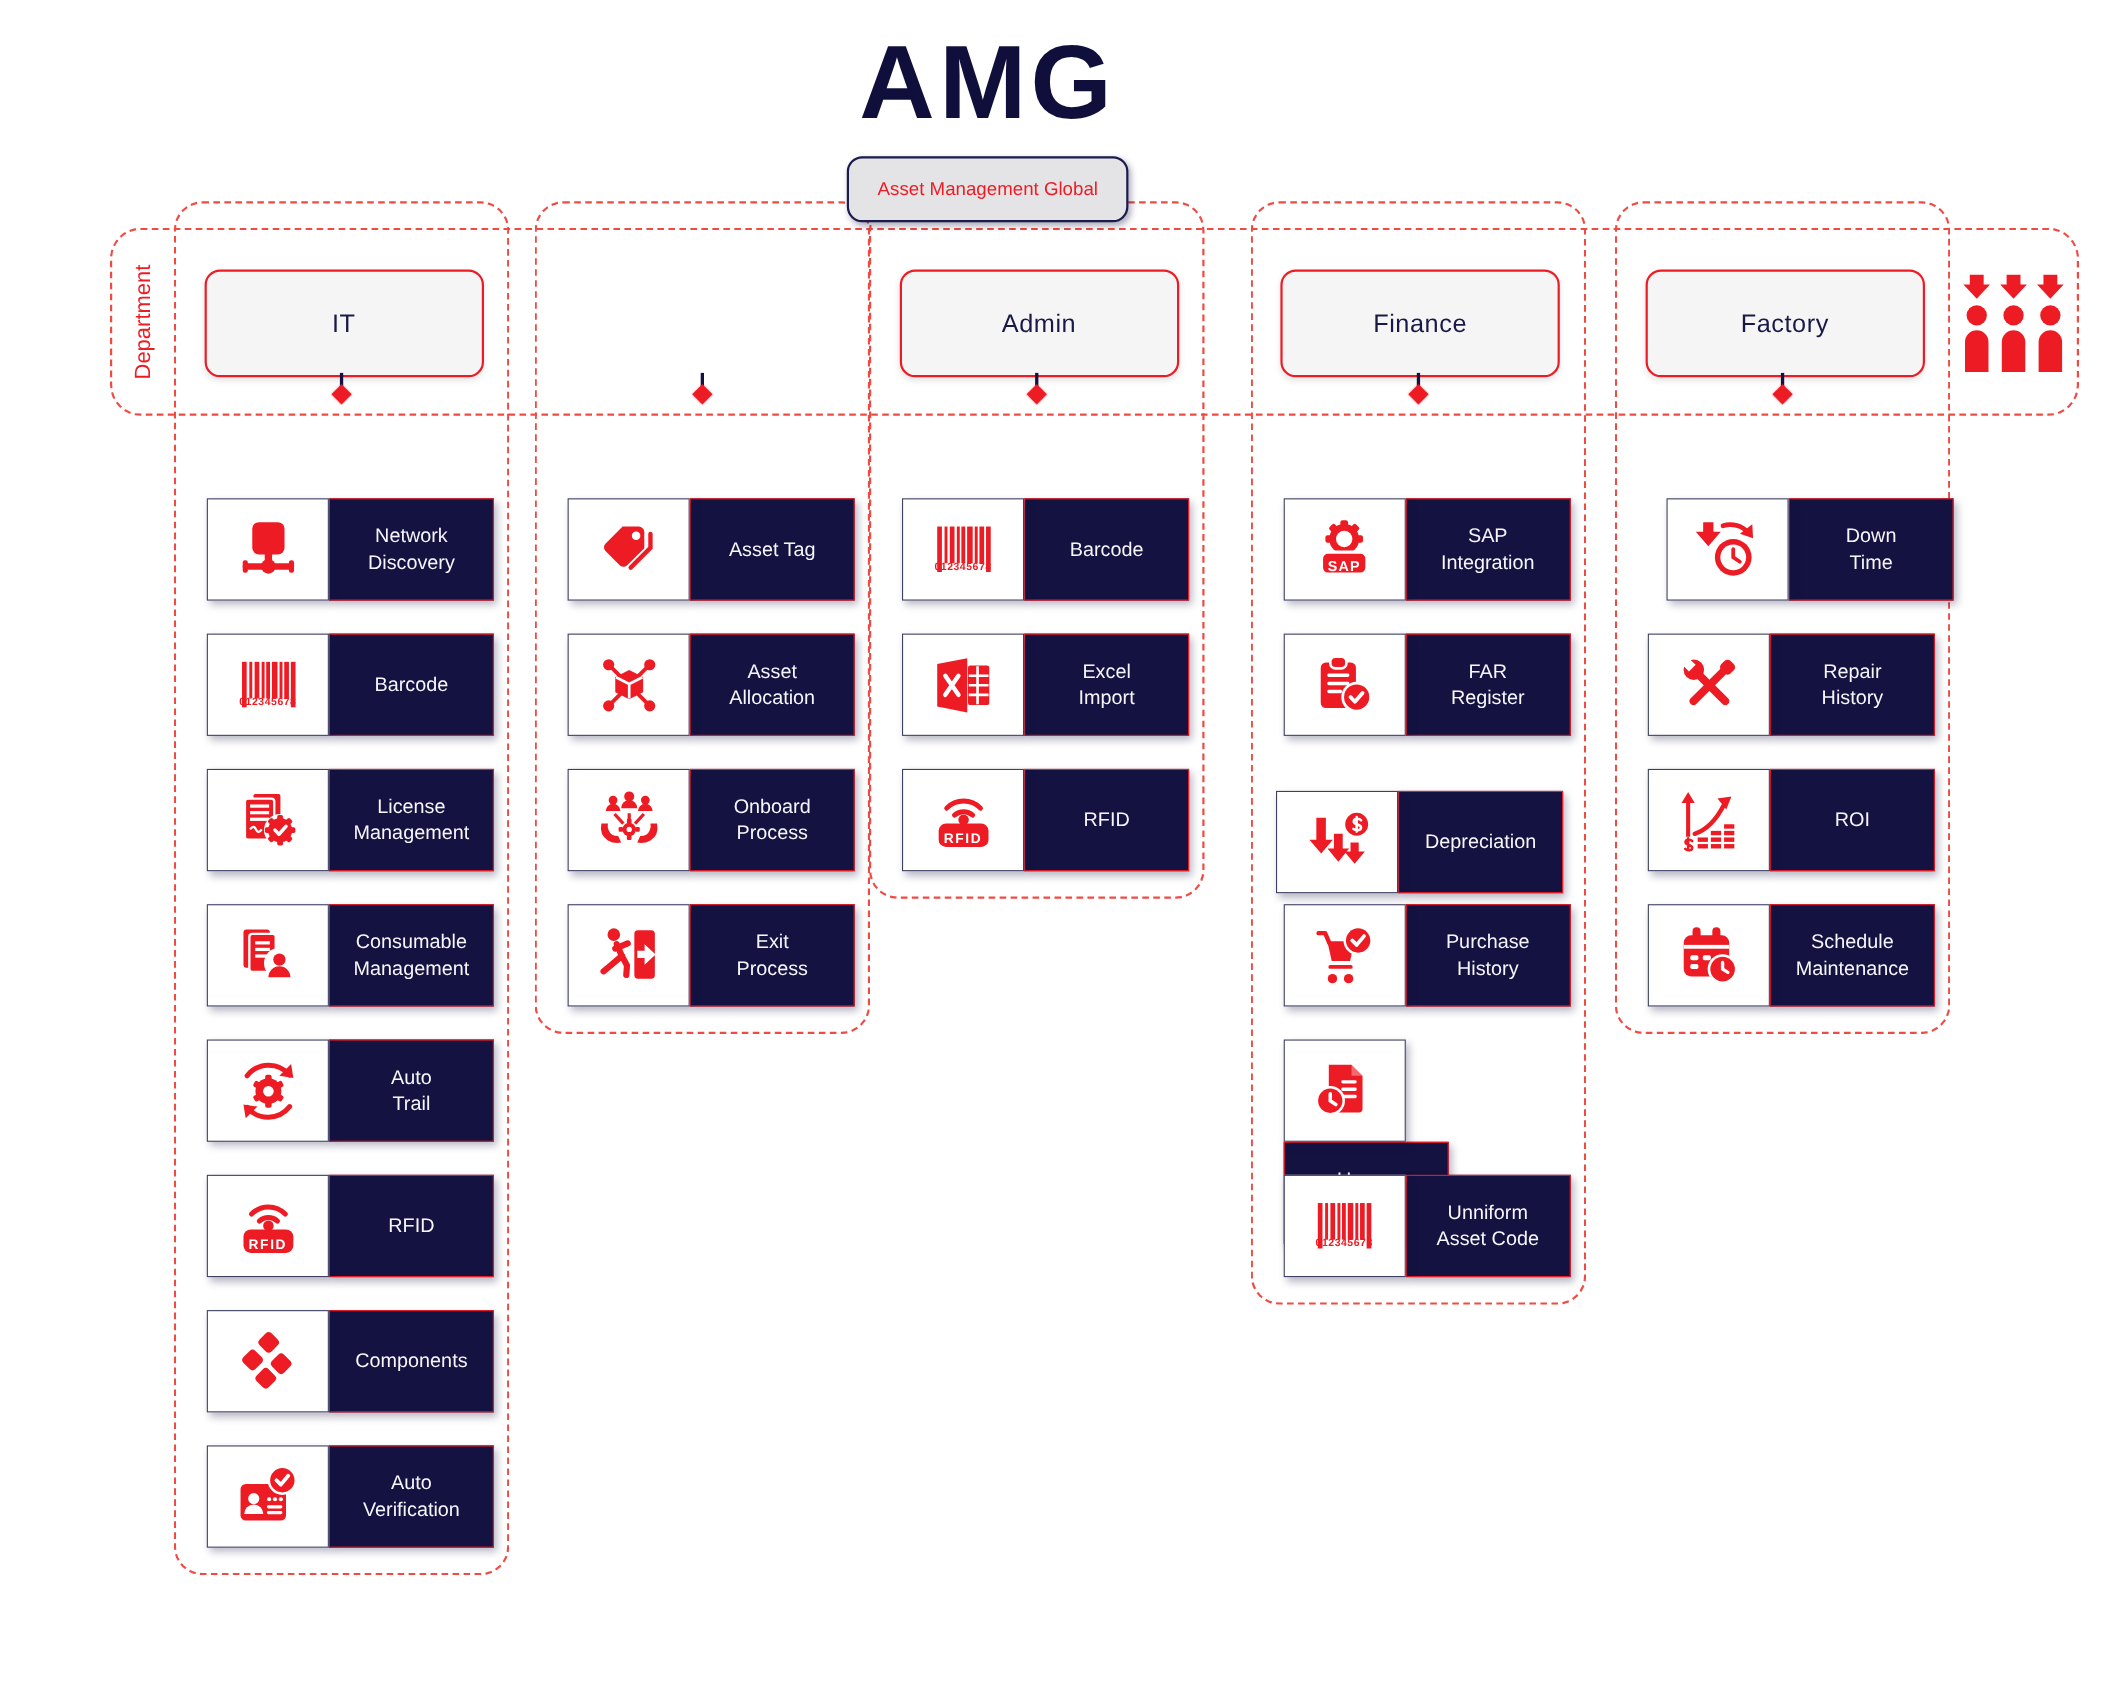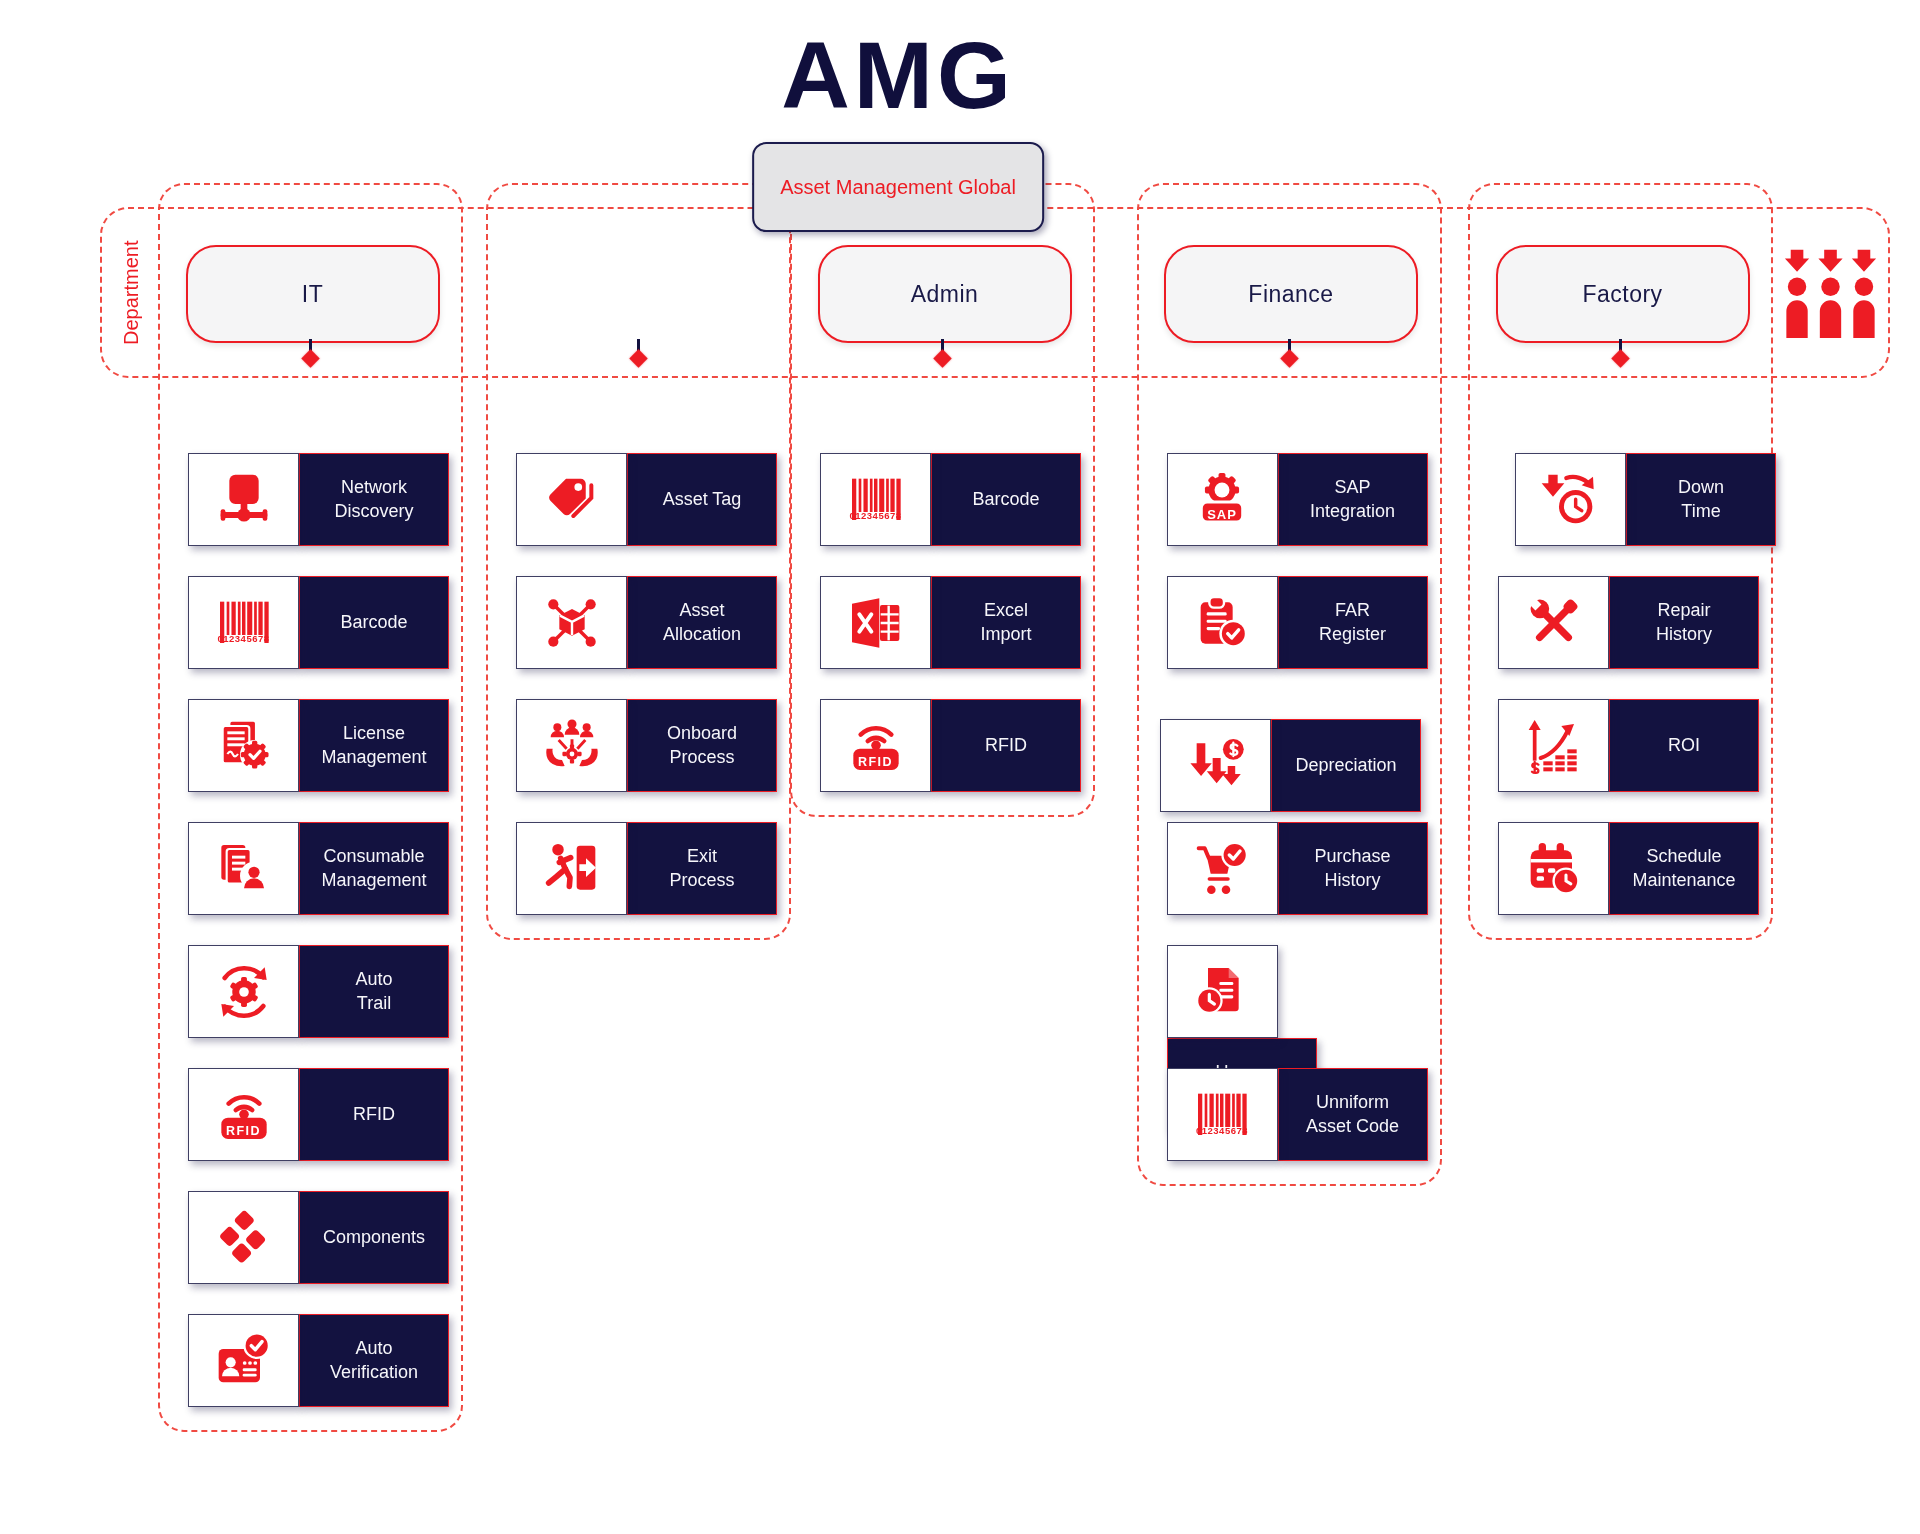--- a/index.html
+++ b/index.html
@@ -7,31 +7,31 @@
     --dash:#F04A42;
     --navy:#131240;
     --title-navy:#100F3C;
   }
   html,body{margin:0;padding:0;background:#ffffff;}
   #stage{position:relative;width:1920px;height:1534px;background:#fff;overflow:hidden;
          font-family:"Liberation Sans",sans-serif;}
   .title{position:absolute;left:898px;top:16px;transform:translateX(-50%);
          font-size:95px;font-weight:600;letter-spacing:4px;color:var(--title-navy);line-height:1.25;}
   .badge{position:absolute;left:898px;top:142px;transform:translateX(-50%);height:52px;
-         padding:17px 26px;background:#e4e4e6;border:2px solid #1b1b4d;border-radius:14px;
-         display:flex;align-items:center;white-space:nowrap;color:var(--red);font-size:20px;
+         padding:2px 26px;background:#e4e4e6;border:2px solid #1b1b4d;border-radius:14px;
+         display:flex;align-items:center;white-space:nowrap;color:var(--red);font-size:17px;
          box-shadow:2px 3px 6px rgba(19,18,64,.35);z-index:5;}
   .band{position:absolute;left:100px;top:207px;width:1790px;height:171px;
         border:2px dashed var(--dash);border-radius:28px;box-sizing:border-box;}
   .band-label{position:absolute;left:110px;top:227px;height:132px;width:42px;
         display:flex;align-items:center;justify-content:center;color:var(--red);font-size:20px;
         writing-mode:vertical-rl;transform:rotate(180deg);}
   .column{position:absolute;width:305px;border:2px dashed var(--dash);border-radius:26px;box-sizing:border-box;}
   .dept-box{position:absolute;top:245px;width:250px;height:94px;background:#f5f5f6;
-        border:2px solid var(--red);border-radius:30px;display:flex;align-items:center;justify-content:center;
+        border:2px solid var(--red);border-radius:14px;display:flex;align-items:center;justify-content:center;
         color:#191947;font-size:23px;letter-spacing:.5px;box-shadow:0 3px 6px rgba(0,0,0,.10);}
   .arrow-line{position:absolute;top:339px;width:3px;height:24px;background:var(--navy);}
   .arrow-diamond{position:absolute;top:352px;width:13px;height:13px;background:var(--red);
         transform:rotate(45deg);box-shadow:0 0 2px rgba(237,28,36,.6);}
   .card{position:absolute;width:245px;height:93px;display:flex;}
   .icon-box{position:relative;width:111px;height:93px;background:#fff;border:1.6px solid #3f3f63;
         box-sizing:border-box;display:flex;align-items:center;justify-content:center;
         box-shadow:3px 4px 7px rgba(19,18,64,.30);flex:none;}
   .icon-svg{width:64px;height:64px;fill:var(--red);color:var(--red);display:block;}
   .label-box{width:150px;height:93px;background:var(--navy);border:1.6px solid var(--red);

